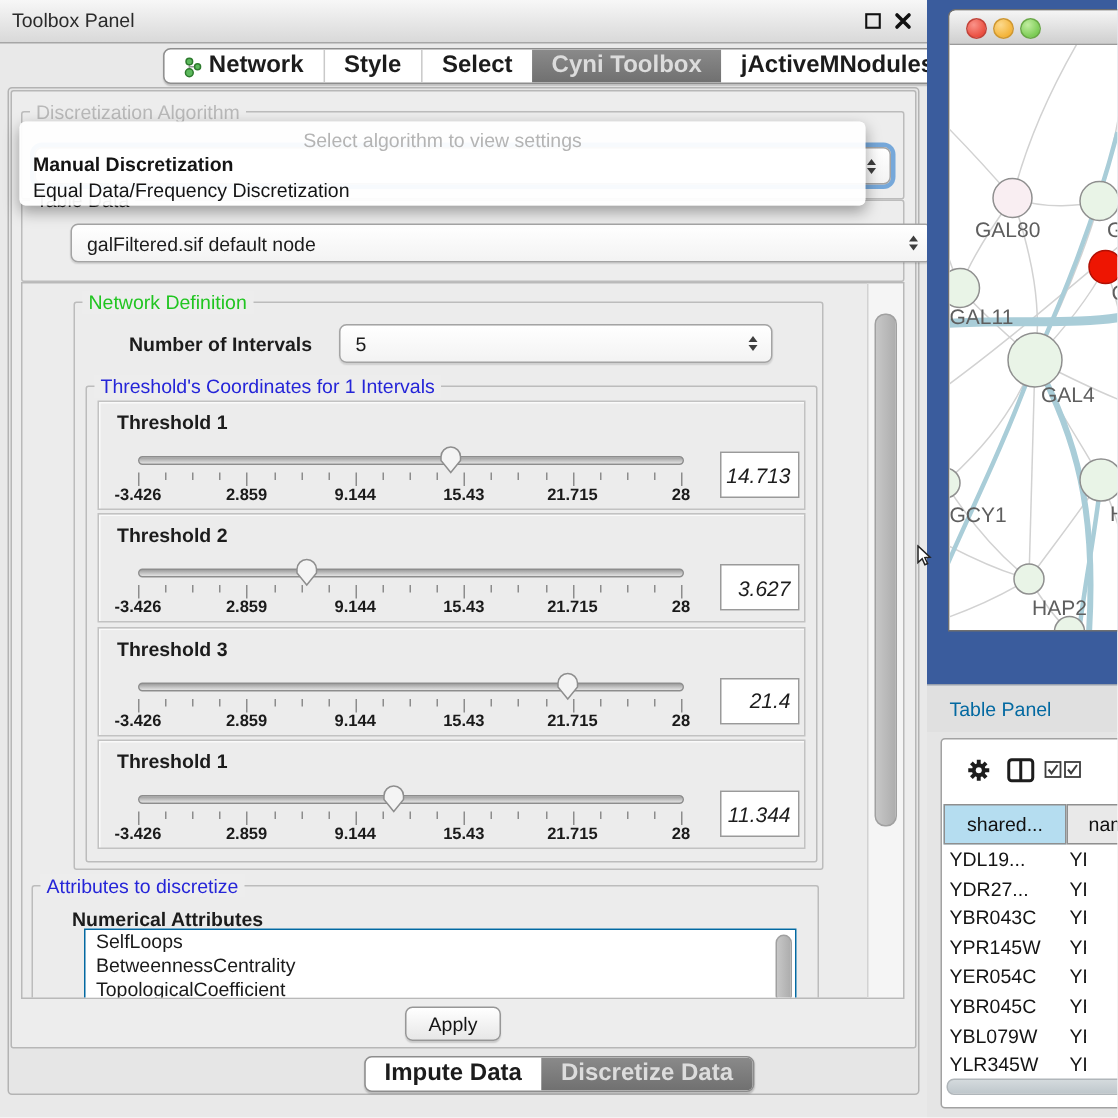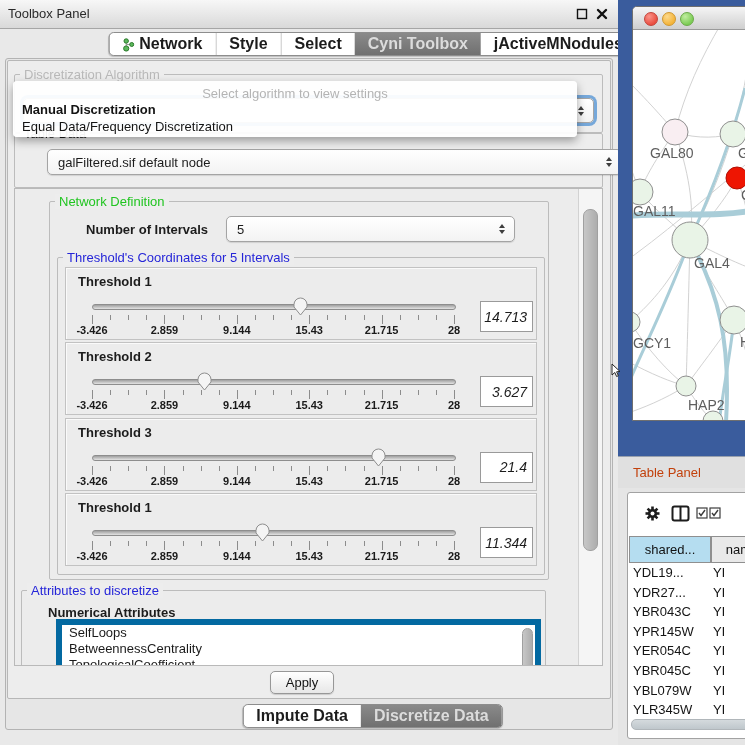--- a/index.html
+++ b/index.html
@@ -64,39 +64,39 @@
   .trow .thumb{position:absolute;top:29px;width:15px;height:19px;margin-left:-7.5px;}
   .trow .ticks{position:absolute;left:26px;top:47px;width:363px;height:9px;}
   .trow .tick{position:absolute;top:0;width:1px;background:#8c8c8c;}
   .trow .slab{position:absolute;top:56px;transform:translateX(-50%);
     font-size:11px;font-weight:bold;color:#1a1a1a;}
   .trow .vfield{position:absolute;left:414px;top:33px;width:46px;height:29px;
     background:#fff;border:1px solid #9a9a9a;font-size:14px;display:flex;
     align-items:center;justify-content:flex-end;padding-right:5px;font-style:italic;}
   
   #attrlist{position:absolute;left:41px;top:430px;width:473px;height:60px;
-    background:#fff;border:6px solid #0369a1;overflow:hidden;}
+    background:#fff;border:1px solid #0369a1;overflow:hidden;}
   #attrlist .li{font-size:13px;color:#1a1a1a;padding:1px 0 1px 7px;line-height:14px;}
   
   .btn{position:absolute;background:linear-gradient(#ffffff,#e7e7e7);
     border:1px solid #979797;border-radius:5px;font-size:13px;color:#141414;
     display:flex;align-items:center;justify-content:center;
     box-shadow:0 1px 1px rgba(0,0,0,.15);}
   
   #desktop{left:618px;top:0;width:127px;height:456px;background:#3a5c9d;}
   #netwin{left:632px;top:6px;width:120px;height:413px;border:1px solid #6f6f6f;
     border-radius:5px 5px 0 0;background:#fff;overflow:hidden;}
   #nettitle{position:absolute;left:0;top:0;right:0;height:22px;
     background:linear-gradient(#f5f5f5,#cfcfcf);border-bottom:1px solid #9a9a9a;}
   .light{position:absolute;top:5px;width:12px;height:12px;border-radius:50%;}
   #canvas{position:absolute;left:0;top:23px;width:120px;height:390px;background:#fff;}
   
   #tpbar{left:618px;top:456px;width:127px;height:31px;background:#e0e0e0;
     border-top:1px solid #98a0ad;border-bottom:1px solid #cfcfcf;}
-  #tpbar .t{position:absolute;left:15px;top:8px;font-size:13px;color:#c2410c;}
+  #tpbar .t{position:absolute;left:15px;top:8px;font-size:13px;color:#0369a1;}
   #tparea{left:618px;top:488px;width:127px;height:257px;background:#e5e5e5;}
   #tbox{left:627px;top:492px;width:130px;height:245px;background:#fff;
     border:1px solid #a2a2a2;border-radius:3px;}
   .hcell{position:absolute;top:536px;height:25px;border:1px solid #8f8f8f;
     font-size:13px;display:flex;align-items:center;justify-content:center;color:#111;}
   #trows{left:628px;top:563px;width:96px;height:152px;overflow:hidden;}
   .trow2{position:relative;height:19.6px;font-size:13px;color:#141414;}
   .trow2 .c1{position:absolute;left:5px;top:2px;}
   .trow2 .c2{position:absolute;left:85px;top:2px;white-space:nowrap;}
   #hsb{left:631px;top:719px;width:120px;height:9px;border-radius:5px;
@@ -180,21 +180,21 @@
     <div class="abs" style="left:71px;top:33px;font-size:13px;font-weight:bold;">Number of Intervals</div>
     <div class="combo" style="left:211px;top:27px;width:255px;height:24px;">
       <span>5</span>
       <span class="arrows">
           <div class="arr-up"></div>
           <div class="arr-dn"></div>
         </span>
     </div>
 
     <div class="group" style="left:42px;top:68px;width:486px;height:316px;">
-      <span class="gtitle gt-blue">Threshold's Coordinates for 5 Intervals</span>
+      <span class="gtitle gt-blue">Threshold's Coordinates for 1 Intervals</span>
     </div>
     <div id="throws">
         <div class="trow" style="top: 78px;">
           <div class="tlabel">Threshold 1</div>
           <div class="track"></div>
           <div class="thumb" style="left:234.9px;"><svg width="15" height="19">
               <path d="M1,7.5 a6.5,6.5 0 0 1 13,0 l0,2.5 l-6.5,8 l-6.5,-8 z" fill="#f4f4f4" stroke="#8e8e8e"></path>
             </svg></div>
           <div class="ticks">
             <div class="tick" style="left:0.0px;height:9px;"></div>

